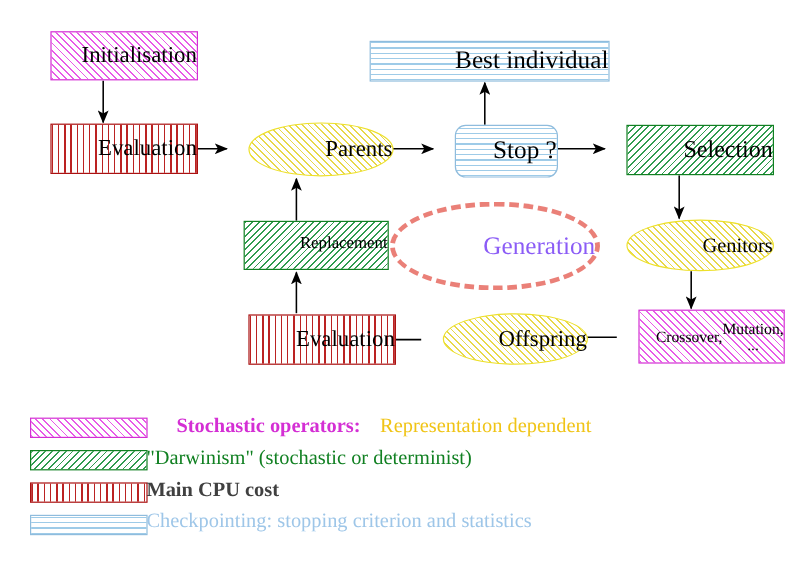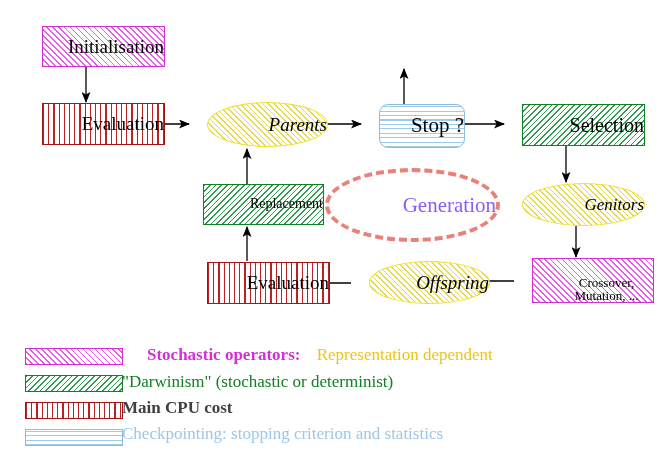--- a/index.html
+++ b/index.html
@@ -35,21 +35,20 @@
     background-color:#ffffff;
     background-image:repeating-linear-gradient(0deg,
         #9ecbe8 0px,#9ecbe8 1.1px,rgba(255,255,255,0) 1.1px,rgba(255,255,255,0) 4.4px);
     border:1.3px solid #8fbcdd;
   }
   .h-yellow{
     background-color:#ffffff;
     background-image:repeating-linear-gradient(45deg,
         #e8d84a 0px,#e8d84a 1.1px,rgba(255,255,255,0) 1.1px,rgba(255,255,255,0) 4.0px);
     border:1.8px solid #ede02a;
-    font-style:italic;
   }
   .ellipse{border-radius:50%;}
   .rounded{border-radius:9px;}
 
   .gen-ellipse{
     position:absolute;box-sizing:border-box;border-radius:50%;
     border:4px dashed #ea8078;display:flex;align-items:center;
     justify-content:flex-end;color:#8b5cf6;
   }
 
@@ -102,20 +101,23 @@
   </div>
 
   <div class="node h-red" style="left:25px;top:103px;width:123px;height:42px;font-size:19px;">
     <span>Evaluation</span>
   </div>
 
   <div class="node h-yellow ellipse" style="left:190px;top:102px;width:121px;height:45px;font-size:19px;">
     <span>Parents</span>
   </div>
 
+  <div class="node h-blue" style="left:291px;top:34px;width:200px;height:34px;font-size:21px;">
+    <span>Best individual</span>
+  </div>
 
   <div class="node h-blue rounded" style="left:362px;top:104px;width:86px;height:44px;font-size:21px;">
     <span>Stop ?</span>
   </div>
 
   <div class="node h-green" style="left:505px;top:104px;width:123px;height:42px;font-size:20px;">
     <span>Selection</span>
   </div>
 
   <div class="node h-green" style="left:186px;top:184px;width:121px;height:41px;font-size:14px;">
@@ -131,21 +133,21 @@
   </div>
 
   <div class="node h-red" style="left:190px;top:262px;width:123px;height:42px;font-size:19px;">
     <span>Evaluation</span>
   </div>
 
   <div class="node h-yellow ellipse" style="left:352px;top:261px;width:121px;height:43px;font-size:19px;">
     <span>Offspring</span>
   </div>
 
-  <div class="node h-magenta" style="left:515px;top:258px;width:122px;height:45px;font-size:13px;flex-direction:column;padding-left:27px;">
+  <div class="node h-magenta" style="left:515px;top:258px;width:122px;height:45px;font-size:13px;flex-direction:row;padding-left:27px;">
     <span>Crossover,</span>
     <span>Mutation, ...</span>
   </div>
 
   <div>
 
     <div class="sw h-magenta" style="left:25px;top:348px;"></div>
     <div class="lg-text" style="left:122px;top:345px;font-size:17px;font-weight:bold;color:#d42fd4;padding-left:25px;">
       <span>Stochastic operators:</span>
       <span style="color:#f0c416;font-weight:normal;margin-left:12px;">Representation dependent</span>

